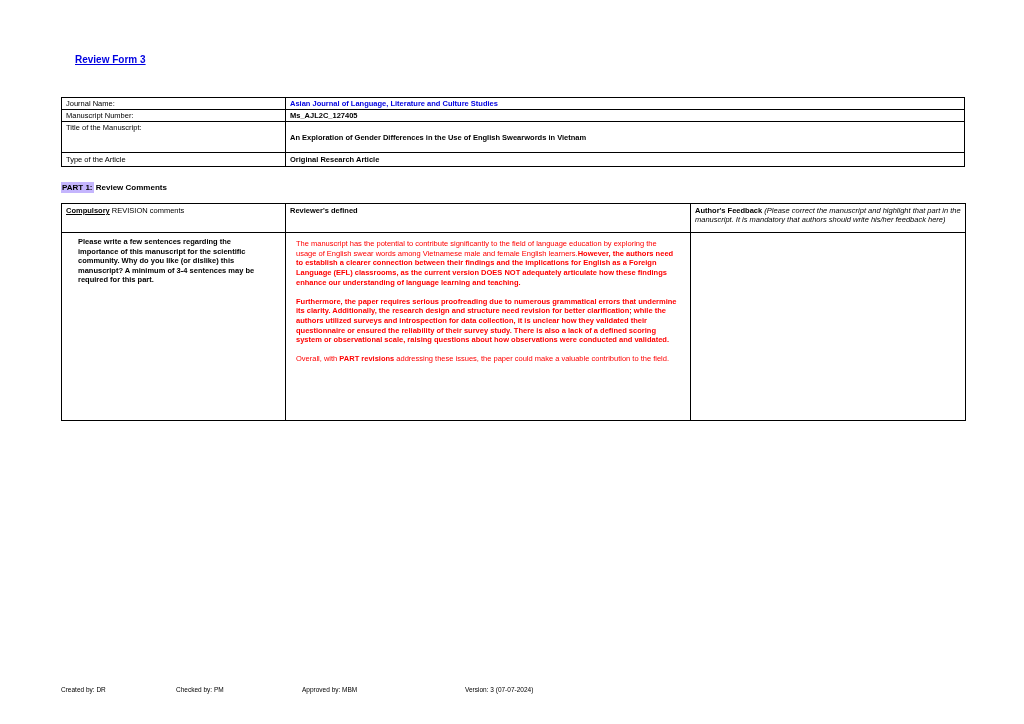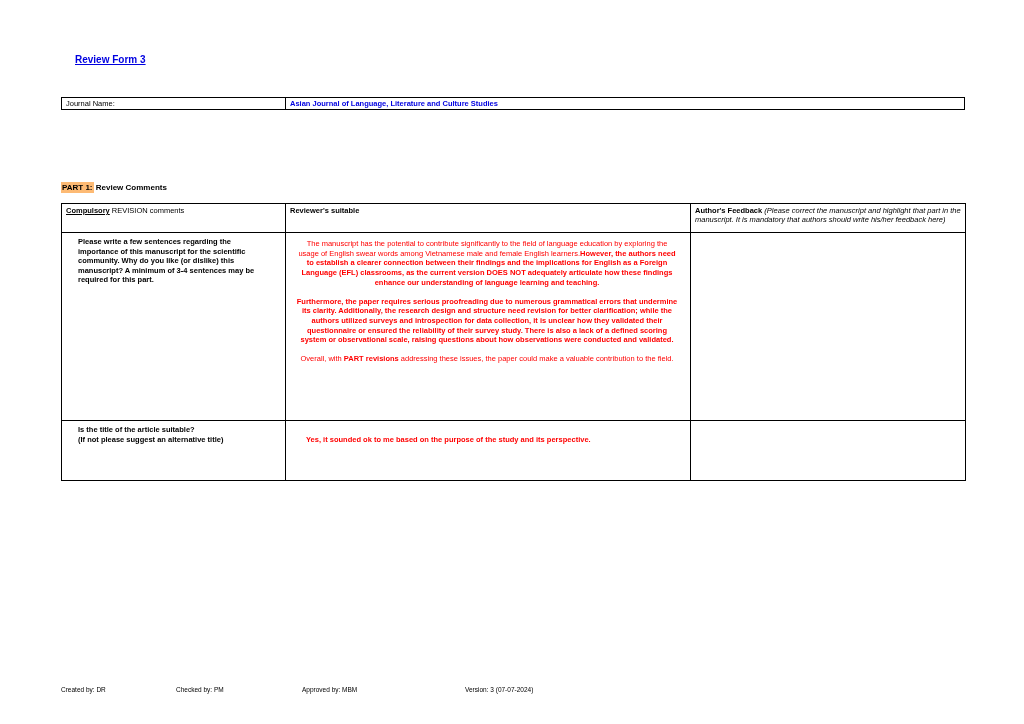--- a/index.html
+++ b/index.html
@@ -20,38 +20,38 @@
   .info-row-1 td { height:11px; }
   .info-row-2 td { height:12px; }
   .info-row-3 td.label { height:31px; }
   .info-row-3 td.value { vertical-align:middle; }
   .info-row-4 td { height:14px; vertical-align:middle; }
   .journal-link { color:#0000E0; font-weight:bold; cursor:pointer; }
   .bold-val { font-weight:bold; }
 
   
   .part1 { position:absolute; left:61px; top:183px; font-size:8px; font-weight:bold; color:#000; }
-  .part1 .hl { background:#fdba74; padding:1px 1px; }
+  .part1 .hl { background:#c4b5fd; padding:1px 1px; }
 
   
   .review-table { position:absolute; left:61px; top:203px; width:904px; }
   .review-table col.c1 { width:224px; }
   .review-table col.c2 { width:405px; }
   .review-table col.c3 { width:275px; }
   .hdr td { height:29px; padding:2px 4px; }
   .hdr .bold { font-weight:bold; }
   .hdr .u { text-decoration:underline; }
   .hdr .it { font-style:italic; font-weight:normal; }
   .hdr-feedback { font-weight:bold;text-align:right; }
 
   .q-cell { font-weight:bold; padding:4px 20px 4px 16px; line-height:9.5px; }
   .row-1 td { height:188px; }
   .row-2 td { height:60px; }
 
-  .red-text { color:#FF0000; font-size:7.5px; line-height:9.7px; padding:5px 8px 4px 6px;text-align:center; }
+  .red-text { color:#FF0000; font-size:7.5px; line-height:9.7px; padding:5px 8px 4px 6px; }
   .red-text p { margin:0 0 9px 0; }
   .red-text .b { font-weight:bold; }
 
   .answer-cell { color:#FF0000; font-weight:bold; font-size:7.5px; padding:14px 6px 4px 20px; }
 
   
   .footer { position:absolute; top:686px; left:0; width:1024px; font-size:6.5px; color:#000; }
   .footer span { position:absolute; white-space:nowrap; }
   .f-created { left:61px; }
   .f-checked { left:176px; }
@@ -62,56 +62,60 @@
 <body>
 
 <div class="doc-title">Review Form 3</div>
 
 <table class="info-table">
   <tbody>
       <tr class="info-row-1">
     <td class="label">Journal Name:</td>
     <td class="value"><span class="journal-link">Asian Journal of Language, Literature and Culture Studies</span></td>
   </tr>
+  <tr class="info-row-2">
+    <td class="label">Manuscript Number:</td>
+    <td class="value bold-val">Ms_AJL2C_127405</td>
+  </tr>
+  <tr class="info-row-3">
+    <td class="label">Title of the Manuscript:</td>
+    <td class="value bold-val">An Exploration of Gender Differences in the Use of English Swearwords in Vietnam</td>
+  </tr>
+  <tr class="info-row-4">
+    <td class="label">Type of the Article</td>
+    <td class="value bold-val">Original Research Article</td>
+  </tr>
 </tbody>
   </table>
 
 <div class="part1"><span class="hl">PART 1:</span><span> Review Comments</span></div>
 
 <table class="review-table">
   <colgroup>
       <col class="c1">
       <col class="c2">
       <col class="c3">
     </colgroup>
   <tbody>
       <tr class="hdr">
     <td><span class="bold u">Compulsory</span><span> REVISION comments</span></td>
-    <td class="bold">Reviewer's suitable</td>
+    <td class="bold">Reviewer's defined</td>
     <td><span class="hdr-feedback">Author's Feedback</span><span class="it"> (Please correct the manuscript and highlight that part in the manuscript. It is mandatory that authors should write his/her feedback here)</span></td>
   </tr>
   <tr class="row-1">
     <td class="q-cell">Please write a few sentences regarding the importance of this manuscript for the scientific community. Why do you like (or dislike) this manuscript? A minimum of 3-4 sentences may be required for this part.</td>
     <td>
       <div class="red-text">
         <p><span>The manuscript has the potential to contribute significantly to the field of language education by exploring the usage of English swear words among Vietnamese male and female English learners.</span><span class="b">However, the authors need to establish a clearer connection between their findings and the implications for English as a Foreign Language (EFL) classrooms, as the current version DOES NOT adequately articulate how these findings enhance our understanding of language learning and teaching.</span></p>
         <p class="b">Furthermore, the paper requires serious proofreading due to numerous grammatical errors that undermine its clarity. Additionally, the research design and structure need revision for better clarification; while the authors utilized surveys and introspection for data collection, it is unclear how they validated their questionnaire or ensured the reliability of their survey study. There is also a lack of a defined scoring system or observational scale, raising questions about how observations were conducted and validated.</p>
         <p><span>Overall, with </span><span class="b">PART revisions</span><span> addressing these issues, the paper could make a valuable contribution to the field.</span></p>
       </div>
     </td>
     <td></td>
   </tr>
-  <tr class="row-2">
-    <td class="q-cell">
-      <div>Is the title of the article suitable?</div>
-      <div>(If not please suggest an alternative title)</div>
-    </td>
-    <td class="answer-cell">Yes, it sounded ok to me based on the purpose of the study and its perspective.</td>
-    <td></td>
-  </tr>
 </tbody>
   </table>
 
 <div class="footer">
   <span class="f-created">Created by: DR</span>
   <span class="f-checked">Checked by: PM</span>
   <span class="f-approved">Approved by: MBM</span>
   <span class="f-version">Version: 3 (07-07-2024)</span>
 </div>
 

